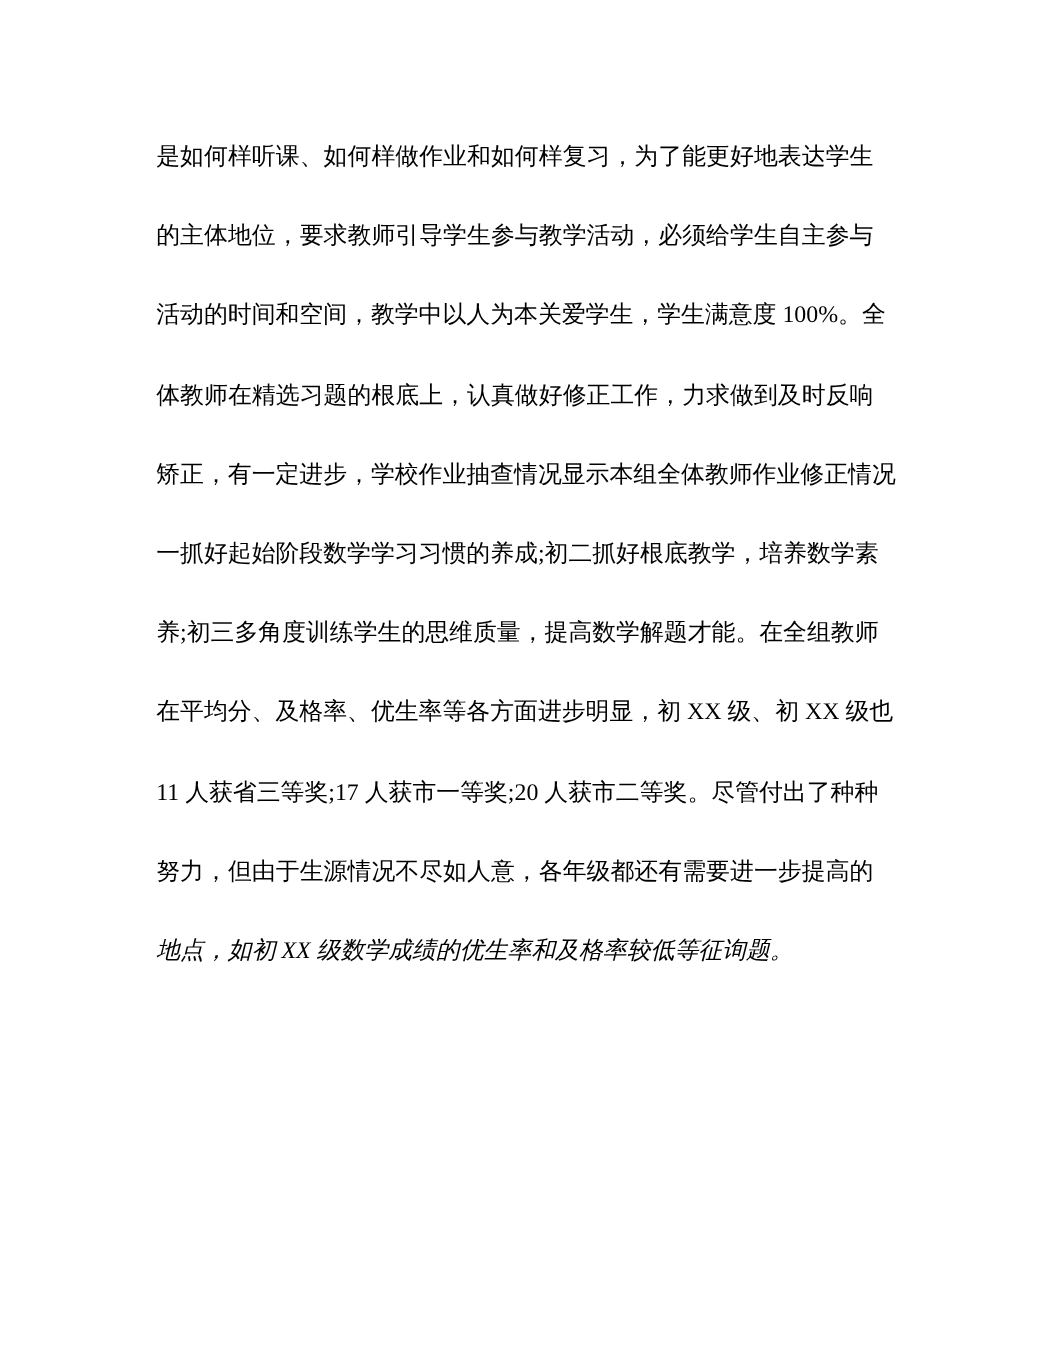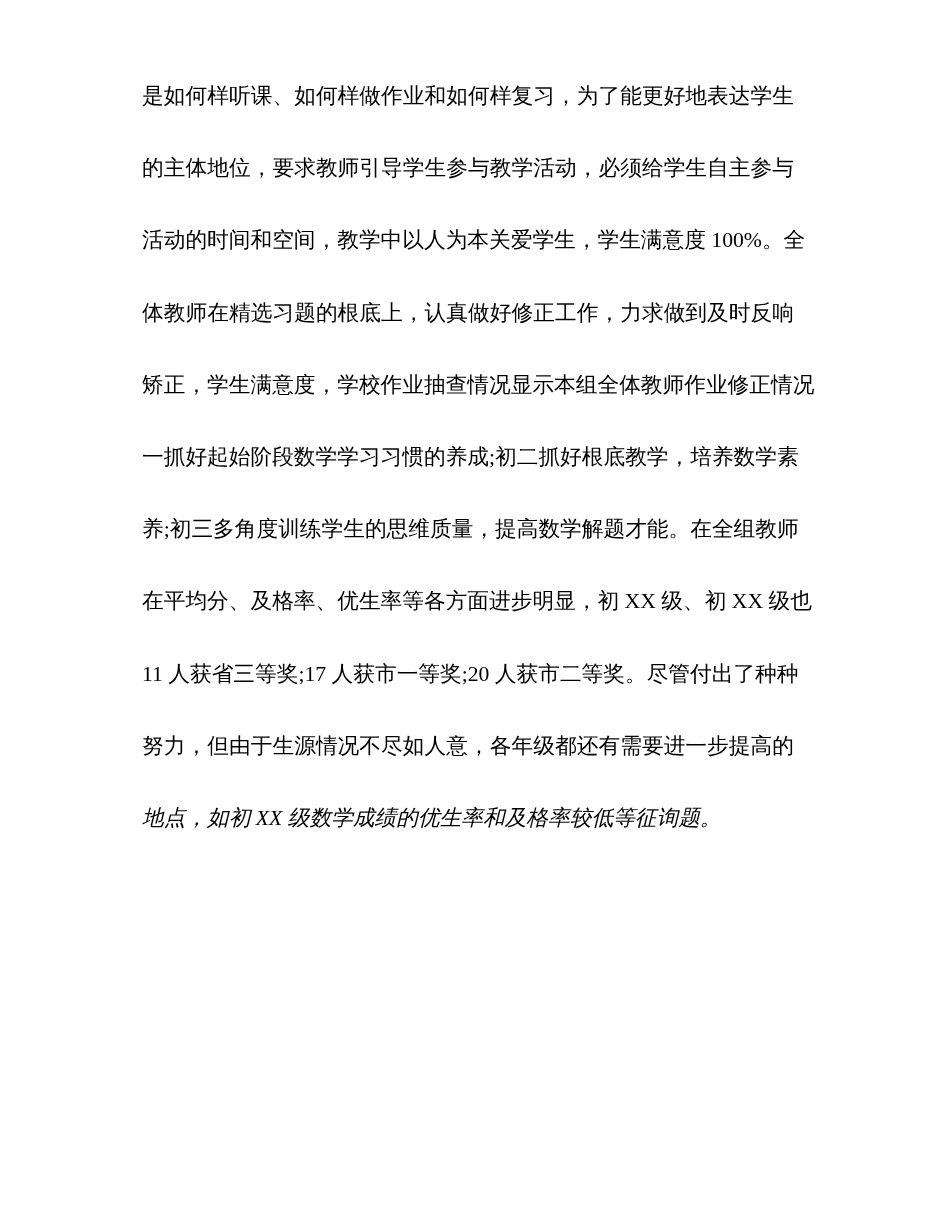--- a/index.html
+++ b/index.html
@@ -11,21 +11,21 @@
       width: 950px;
       height: 1230px;
       overflow: hidden;
     }
     .page {
       position: relative;
       width: 950px;
       height: 1230px;
       background: #ffffff;
       box-sizing: border-box;
-      padding-top: 60px;
+      padding-top: 106px;
       padding-left: 142px;
     }
     .body-text {
       width: 652px;
       font-family: "Liberation Serif", "DejaVu Serif", serif;
       font-size: 21.7px;
       color: #000000;
     }
     .line {
       height: 72.2px;
@@ -45,21 +45,21 @@
   </style>
 </head>
 <body>
 
 <div class="page">
   <div class="body-text">
     <div class="line full">是如何样听课、如何样做作业和如何样复习，为了能更好地表达学生</div>
     <div class="line full">的主体地位，要求教师引导学生参与教学活动，必须给学生自主参与</div>
     <div class="line full">活动的时间和空间，教学中以人为本关爱学生，学生满意度 100%。全</div>
     <div class="line full">体教师在精选习题的根底上，认真做好修正工作，力求做到及时反响</div>
-    <div class="line full">矫正，学生满意度，学校作业抽查情况显示本组全体教师作业修正情况</div>
+    <div class="line full">矫正，有一定进步，学校作业抽查情况显示本组全体教师作业修正情况</div>
     <div class="line full">一抓好起始阶段数学学习习惯的养成;初二抓好根底教学，培养数学素</div>
     <div class="line full">养;初三多角度训练学生的思维质量，提高数学解题才能。在全组教师</div>
     <div class="line full">在平均分、及格率、优生率等各方面进步明显，初 XX 级、初 XX 级也</div>
     <div class="line full">11 人获省三等奖;17 人获市一等奖;20 人获市二等奖。尽管付出了种种</div>
     <div class="line full">努力，但由于生源情况不尽如人意，各年级都还有需要进一步提高的</div>
     <div class="line last">地点，如初 XX 级数学成绩的优生率和及格率较低等征询题。</div>
   </div>
 </div>
 
 </body></html>

